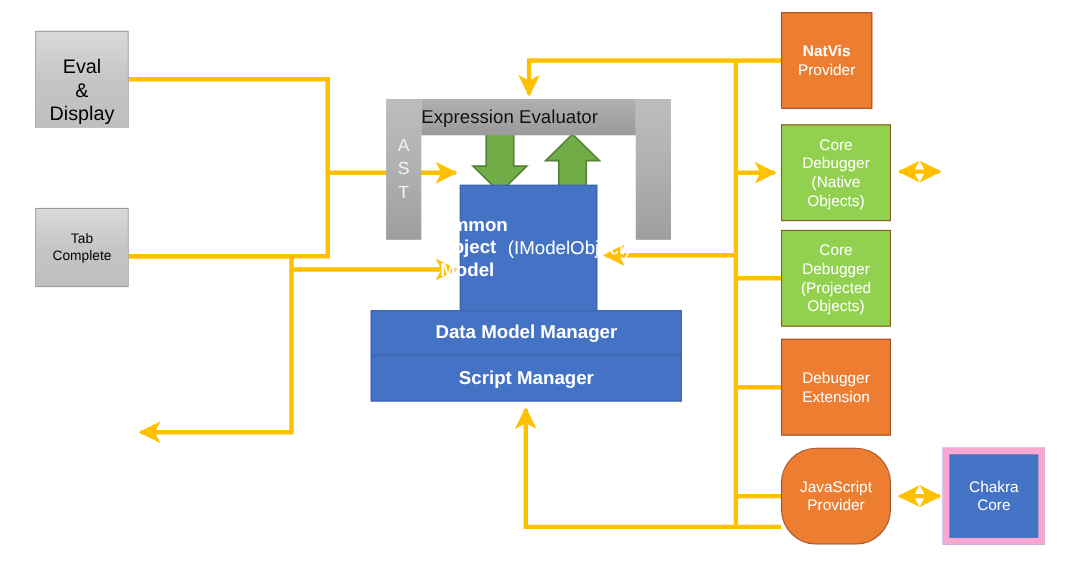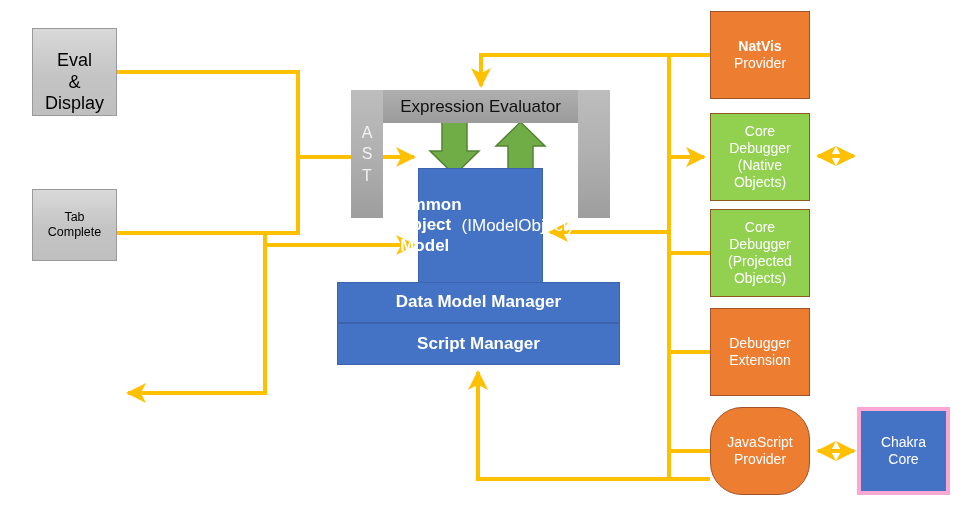--- a/index.html
+++ b/index.html
@@ -33,36 +33,36 @@
 
   
   .ee-col{
     background:linear-gradient(to bottom,#bdbdbd 0%,#b0b0b0 50%,#9e9e9e 100%);
     z-index:2;
   }
   .ee-top{
     background:linear-gradient(to bottom,#b0b0b0 0%,#a3a3a3 60%,#9b9b9b 100%);
     z-index:2;
     color:#111111;font-size:17px;
-    display:flex;align-items:center;justify-content:center;
+    display:flex;align-items:center;
   }
   .ast-text{
     color:#f2f2f2;font-size:16px;letter-spacing:0px;
     display:flex;flex-direction:column;align-items:center;justify-content:center;
     line-height:1.35;
   }
 
   
   .blue{
     background:#4472c4;border:1px solid #3c63ad;color:#ffffff;font-weight:bold;
   }
   .blue.com{font-size:17px;flex-direction:row;}
   .blue.com .sub{font-weight:normal;font-size:17px;margin-top:1px;}
   .blue.bar{font-size:17px;}
-  .blue.chakra{font-weight:normal;font-size:14px;border:4px solid #f9a8d4;}
+  .blue.chakra{font-weight:normal;font-size:14px;border:6px solid #f9a8d4;}
 
   
   .orange{background:#ed7d31;border:1px solid #a0522a;color:#ffffff;font-size:14px;}
   .orange.bold1 .l1{font-weight:bold;display:block;}
   .green{background:#92d050;border:1px solid #8a5a20;color:#ffffff;font-size:14px;}
 </style>
 </head>
 <body>
 
 <div id="diagram">
@@ -142,21 +142,21 @@
   </div>
 
   <div class="node blue bar" style="left:337px;top:282px;width:283px;height:41px;">
     <span class="lbl">Data Model Manager</span>
   </div>
 
   <div class="node blue bar" style="left:337px;top:323px;width:283px;height:42px;justify-content:center;">
     <span class="lbl">Script Manager</span>
   </div>
 
-  <div class="node orange bold1" style="left:710px;top:11px;width:100px;height:88px;flex-direction:column;">
+  <div class="node orange bold1" style="left:710px;top:11px;width:83px;height:88px;flex-direction:column;">
     <span class="l1">NatVis</span>
     <span>Provider</span>
   </div>
 
   <div class="node green" style="left:710px;top:113px;width:100px;height:88px;">
     <span class="lbl">Core
 Debugger
 (Native
 Objects)</span>
   </div>

